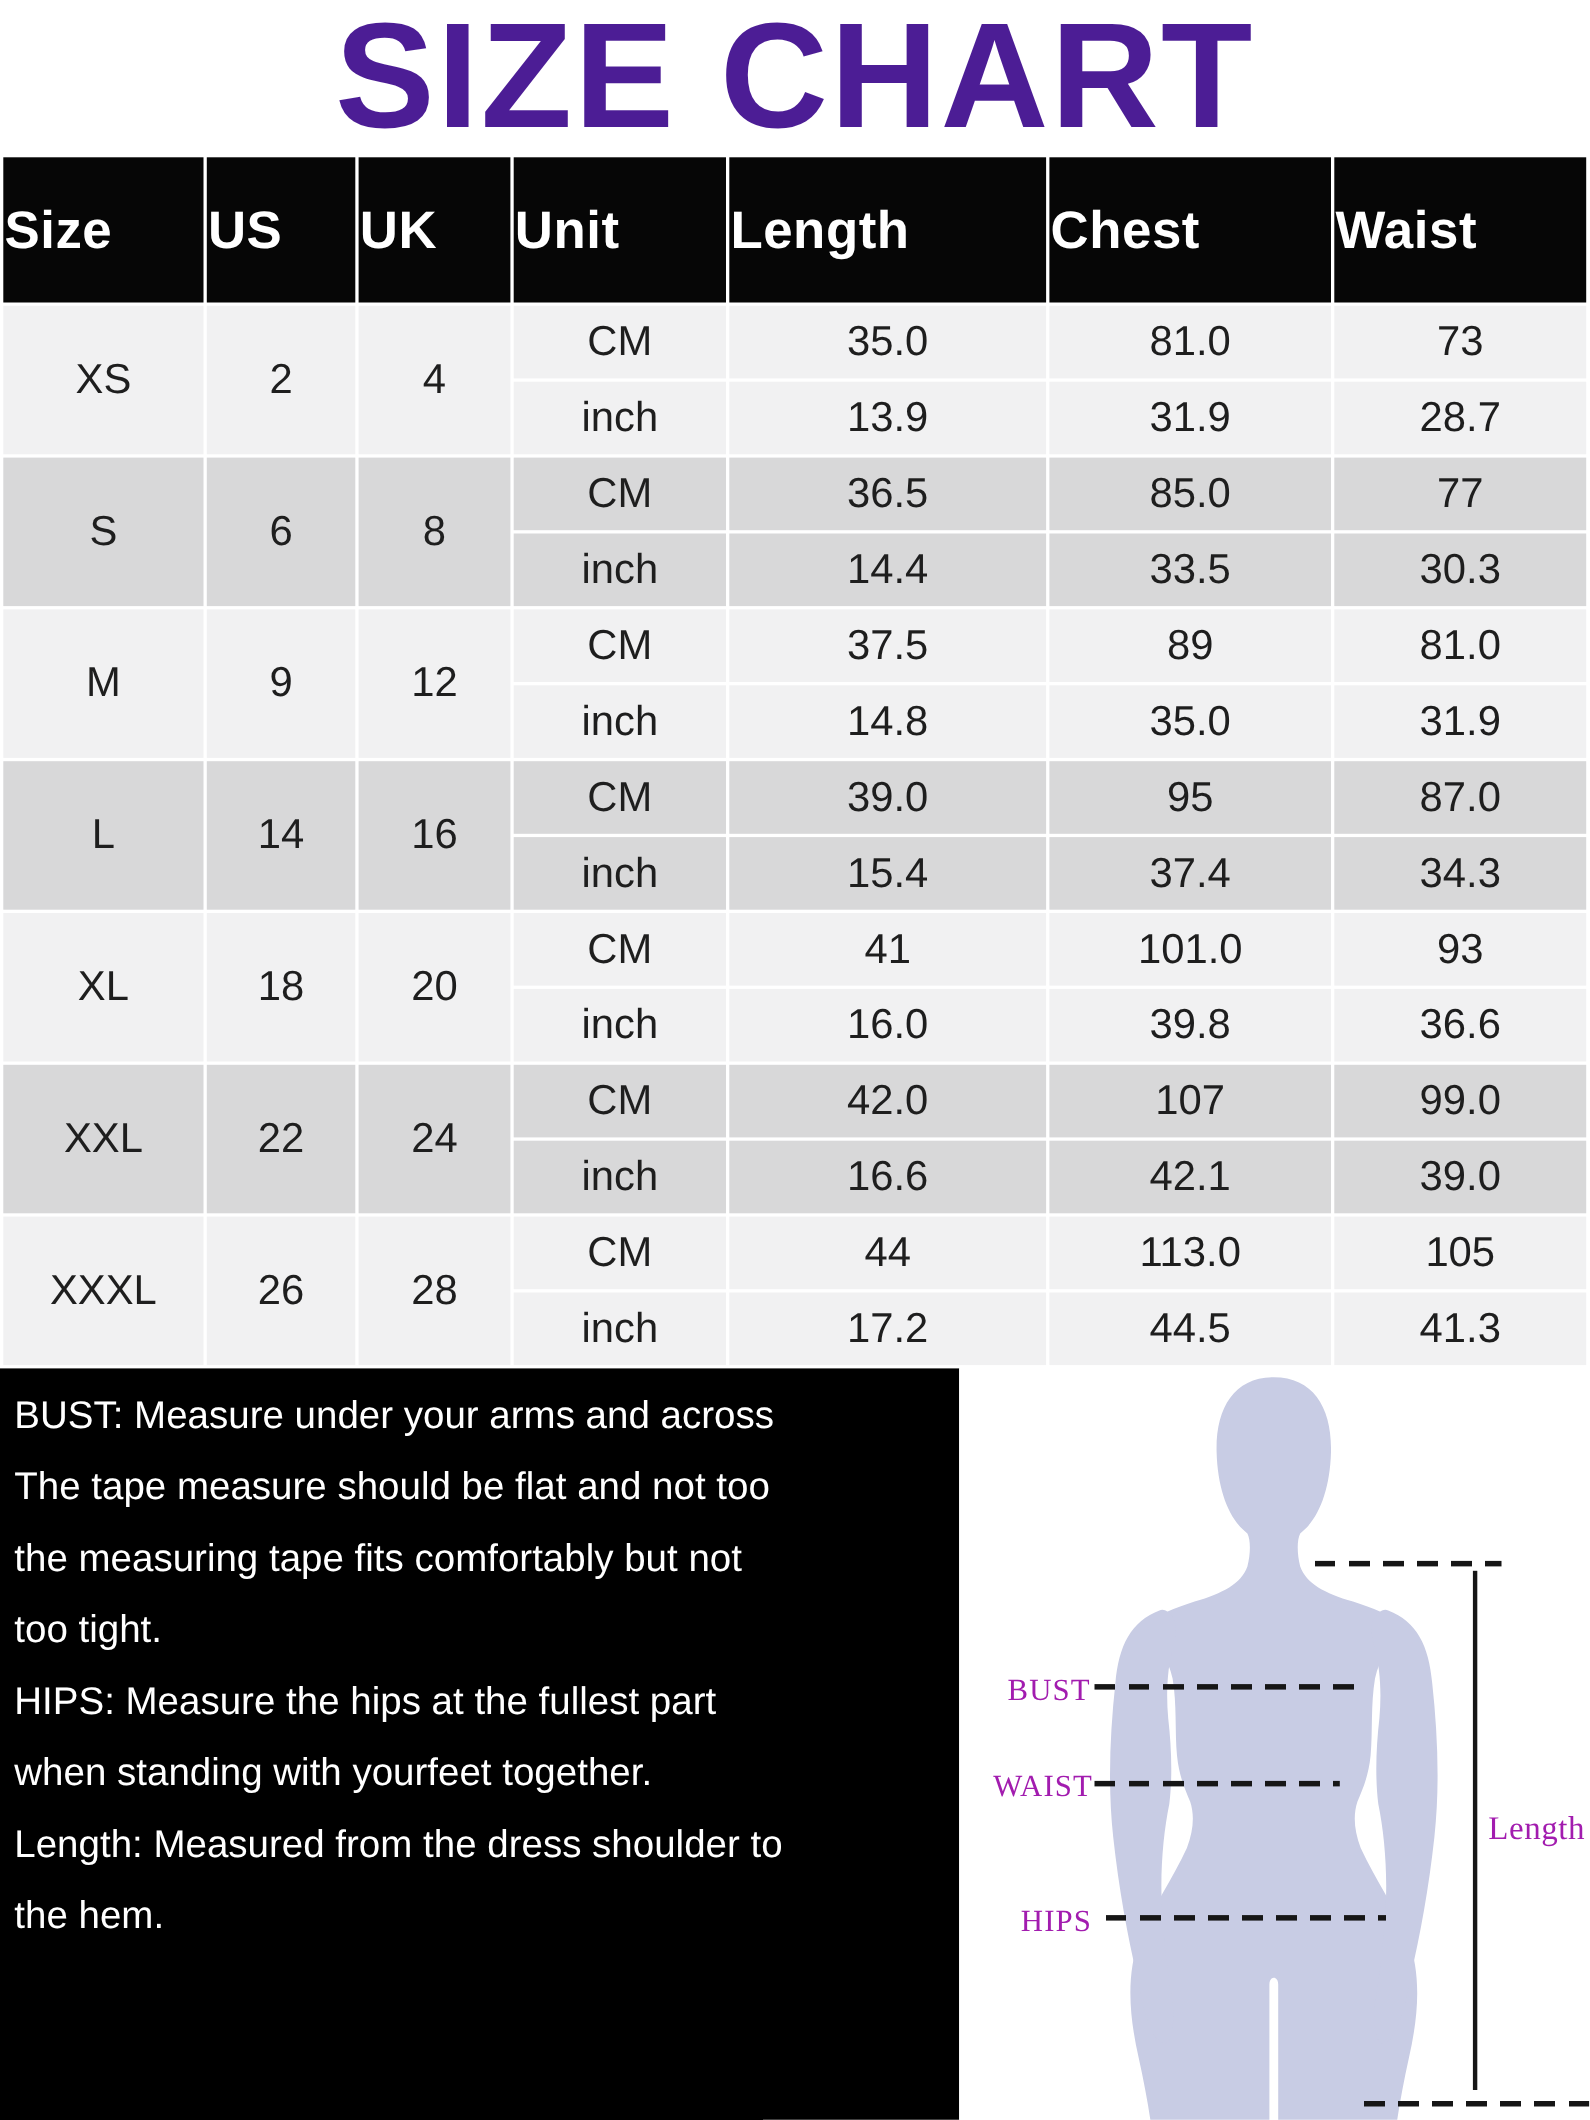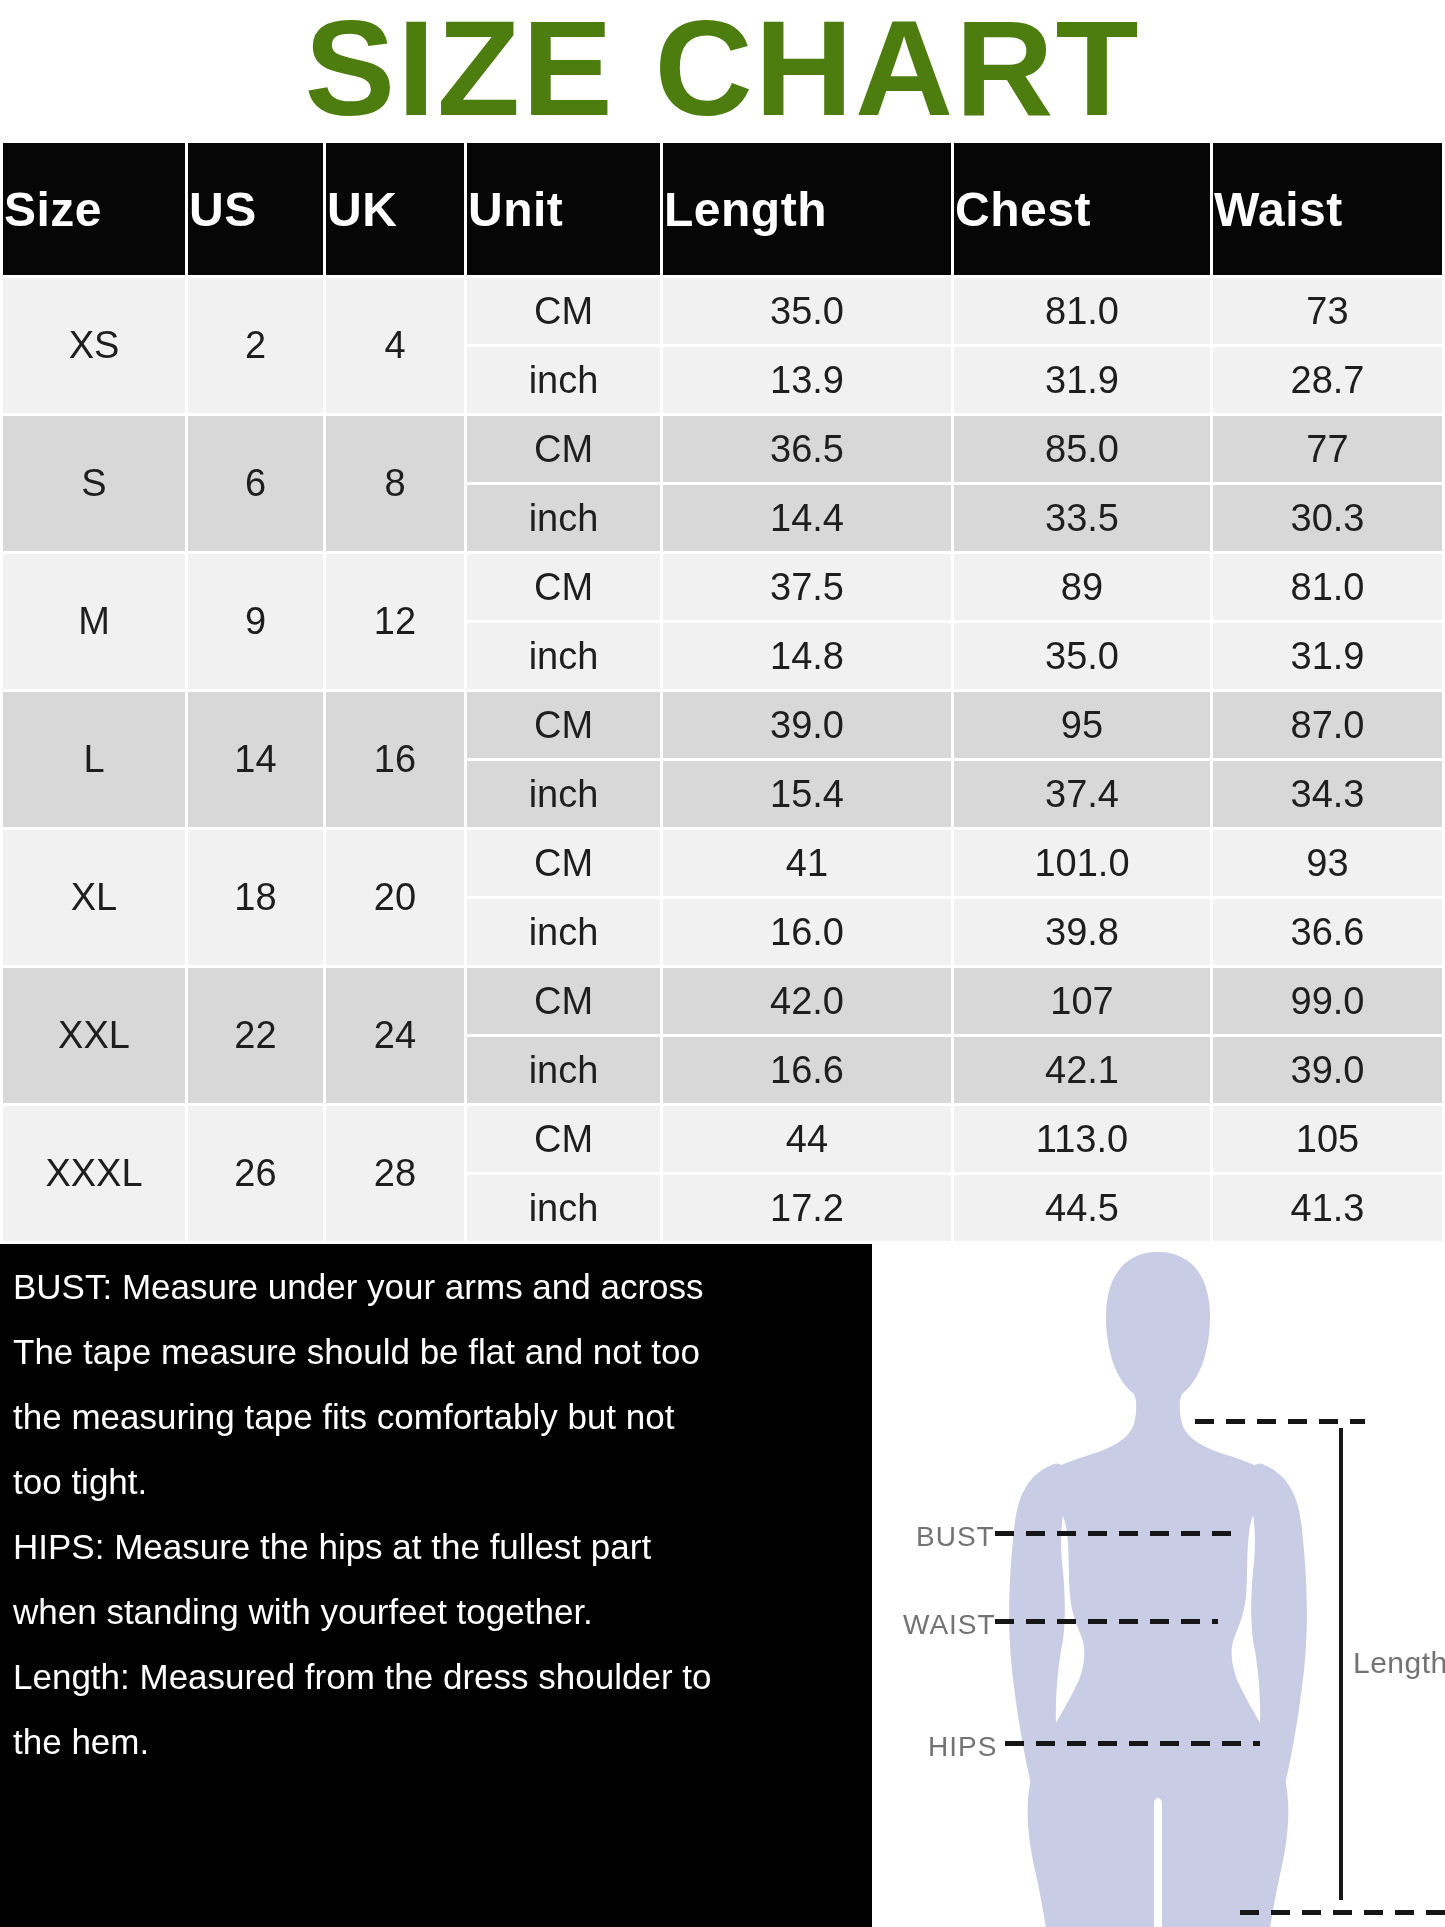--- a/index.html
+++ b/index.html
@@ -12,21 +12,21 @@
   .page{width:1445px;height:1927px;}
 
   
   .title{
     height:140px;
     line-height:136px;
     text-align:center;
     font-size:136px;
     font-weight:700;
     letter-spacing:2px;
-    color:#4d7c0f;
+    color:#4c1d95;
     white-space:nowrap;
   }
 
   
   table.size-table{
     width:1445px;
     border-collapse:separate;
     border-spacing:3px;
     table-layout:fixed;
   }
@@ -73,23 +73,24 @@
   }
   .diagram svg{position:absolute;left:0;top:0;}
   .dash{
     position:absolute;height:5px;
     background:repeating-linear-gradient(90deg,#161616 0 19px,transparent 19px 31px);
   }
   .vline{position:absolute;width:4px;background:#161616;}
   .dlabel{
     position:absolute;
     font-size:28px;
-    color:#737373;
+    color:#a21caf;
     letter-spacing:1px;
     white-space:nowrap;
+    font-family:Liberation Serif, serif;
   }
   .dlabel.length{font-size:30px;letter-spacing:0.5px;}
 </style>
 </head>
 <body>
 
 <div class="page">
 
   <div class="title">SIZE CHART</div>
 

